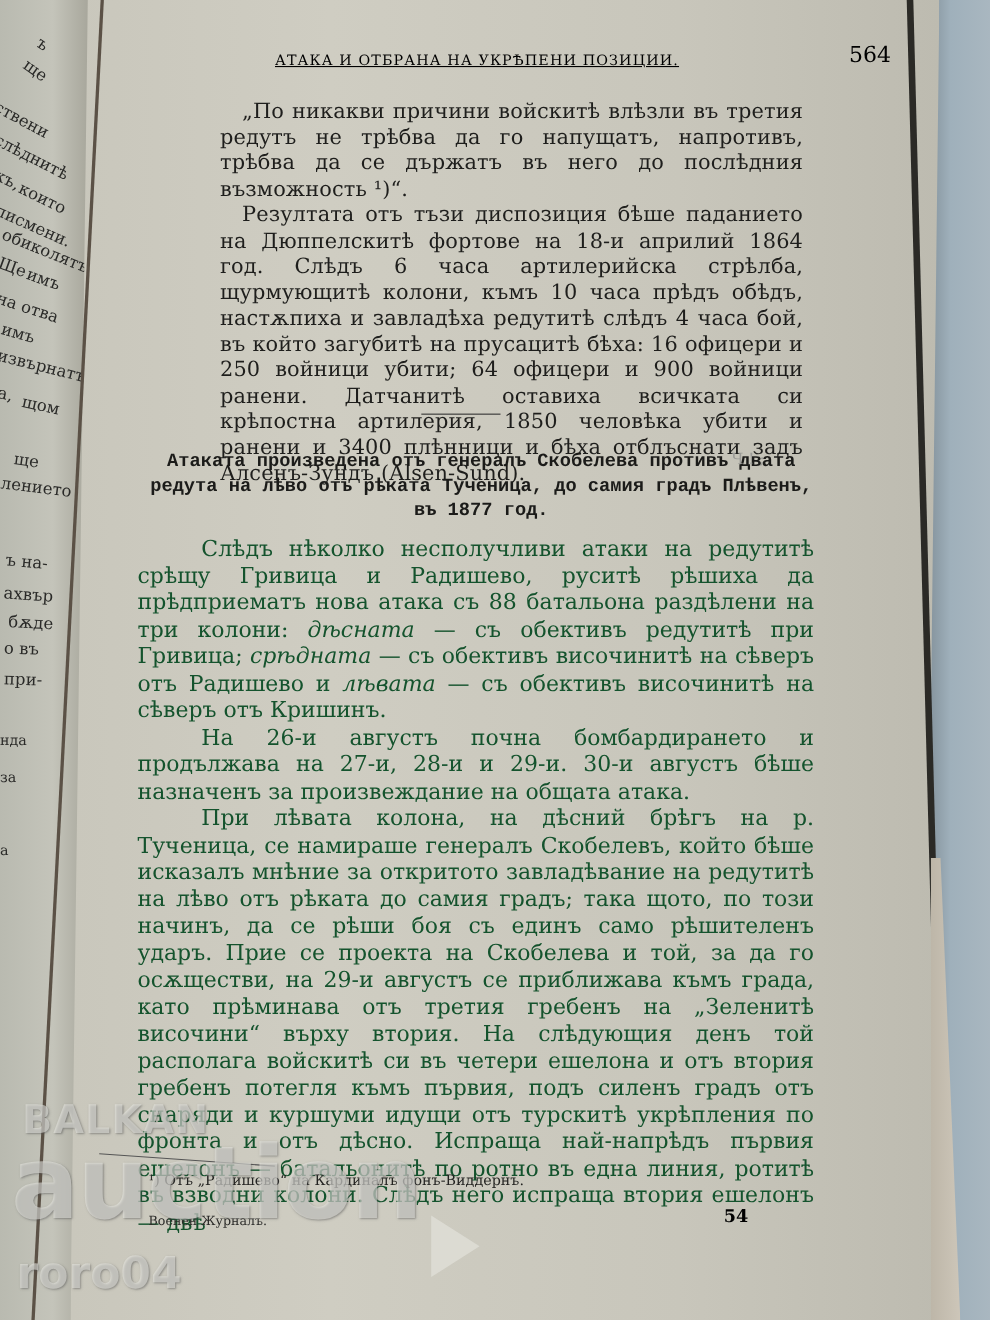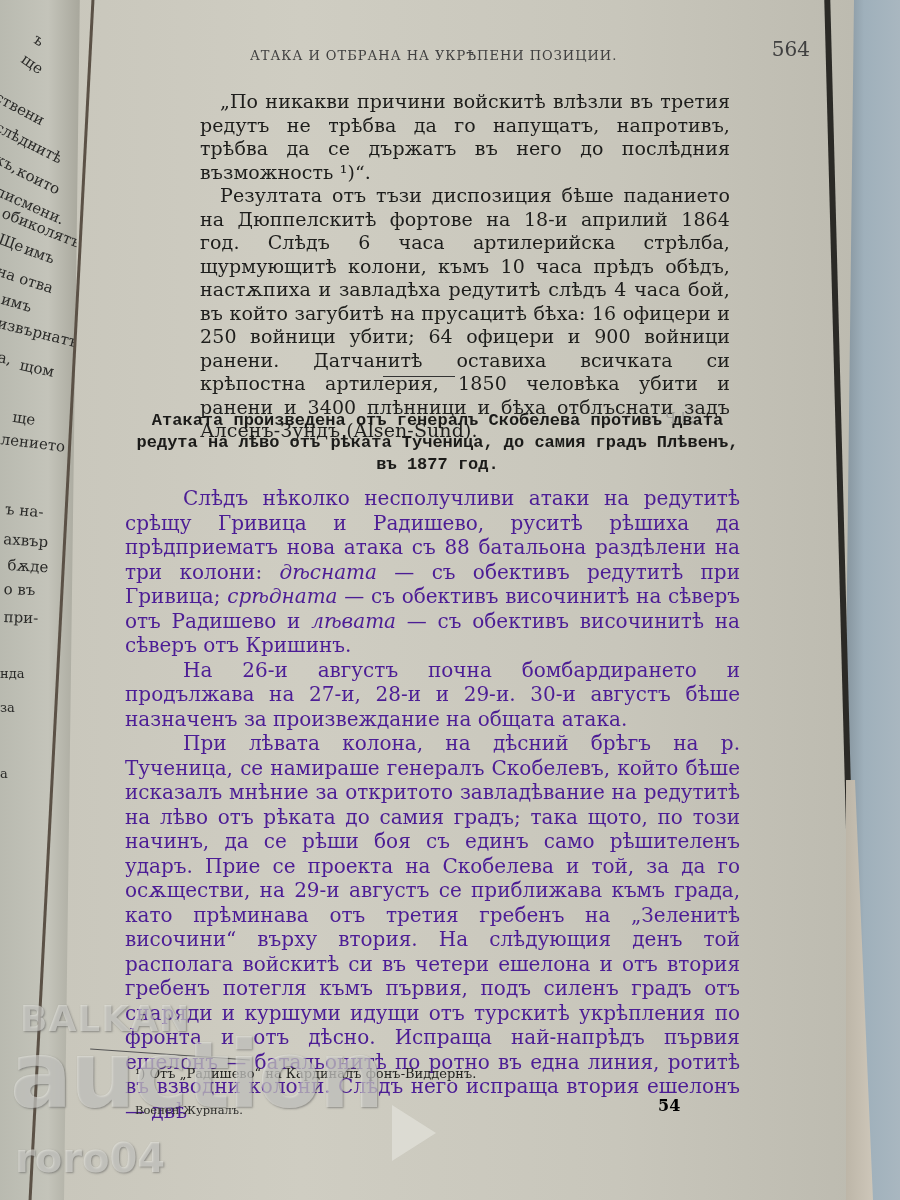--- a/index.html
+++ b/index.html
@@ -39,35 +39,35 @@
     background:linear-gradient(90deg,#bdb6a8,#cfc8bb);
     clip-path: polygon(0 0, 30% 0, 90% 100%, 0 100%);
   }
   .text {
     position:absolute; color:#1e1e1c; font-size:19px; line-height:23.5px;
     font-family: "DejaVu Serif", "Liberation Serif", serif;
     letter-spacing:0.1px;
   }
   .header {
     position:absolute; left:250px; top:44px; width:560px;
-    font-size:13px; letter-spacing:1px; color:#404040;
+    font-size:13px; letter-spacing:1px; color:#000000;text-decoration:underline;
   }
   .header .num { position:absolute; right:0; top:-6px; font-size:20px; letter-spacing:0; }
   .para { position:absolute; text-align:justify; width:530px; left:200px; }
   .para p { margin:0; }
   .ind { text-indent:20px; }
   .sep { position:absolute; left:383px; top:376px; width:72px; height:1px; background:#333; }
   .title {
     position:absolute; left:135px; top:410px; width:605px; text-align:center;
     font-size:17px; font-weight:bold; line-height:22px; color:#1b1b19;
     font-family:Liberation Mono, monospace;
   }
   .body2 {
     position:absolute; left:125px; width:615px; font-size:20px; line-height:24.5px;
-    text-align:justify; color:#4c1d95;
+    text-align:justify; color:#14532d;
   }
   .body2 p { margin:0; }
   .body2 .ind { text-indent:58px; }
   i { font-style:italic; }
   .footnote { position:absolute; left:135px; top:1066px; font-size:13px; color:#232321; }
   .footer-left { position:absolute; left:135px; top:1103px; font-size:11.5px; color:#2b2b29; }
   .footer-num { position:absolute; left:658px; top:1096px; font-size:16px; font-weight:bold; color:#000000; }
   .watermark {
     position:absolute; color:rgba(235,235,230,0.55); font-family:"DejaVu Sans","Liberation Sans",sans-serif;
     font-weight:bold; text-shadow:1px 1px 2px rgba(80,80,80,0.5);

